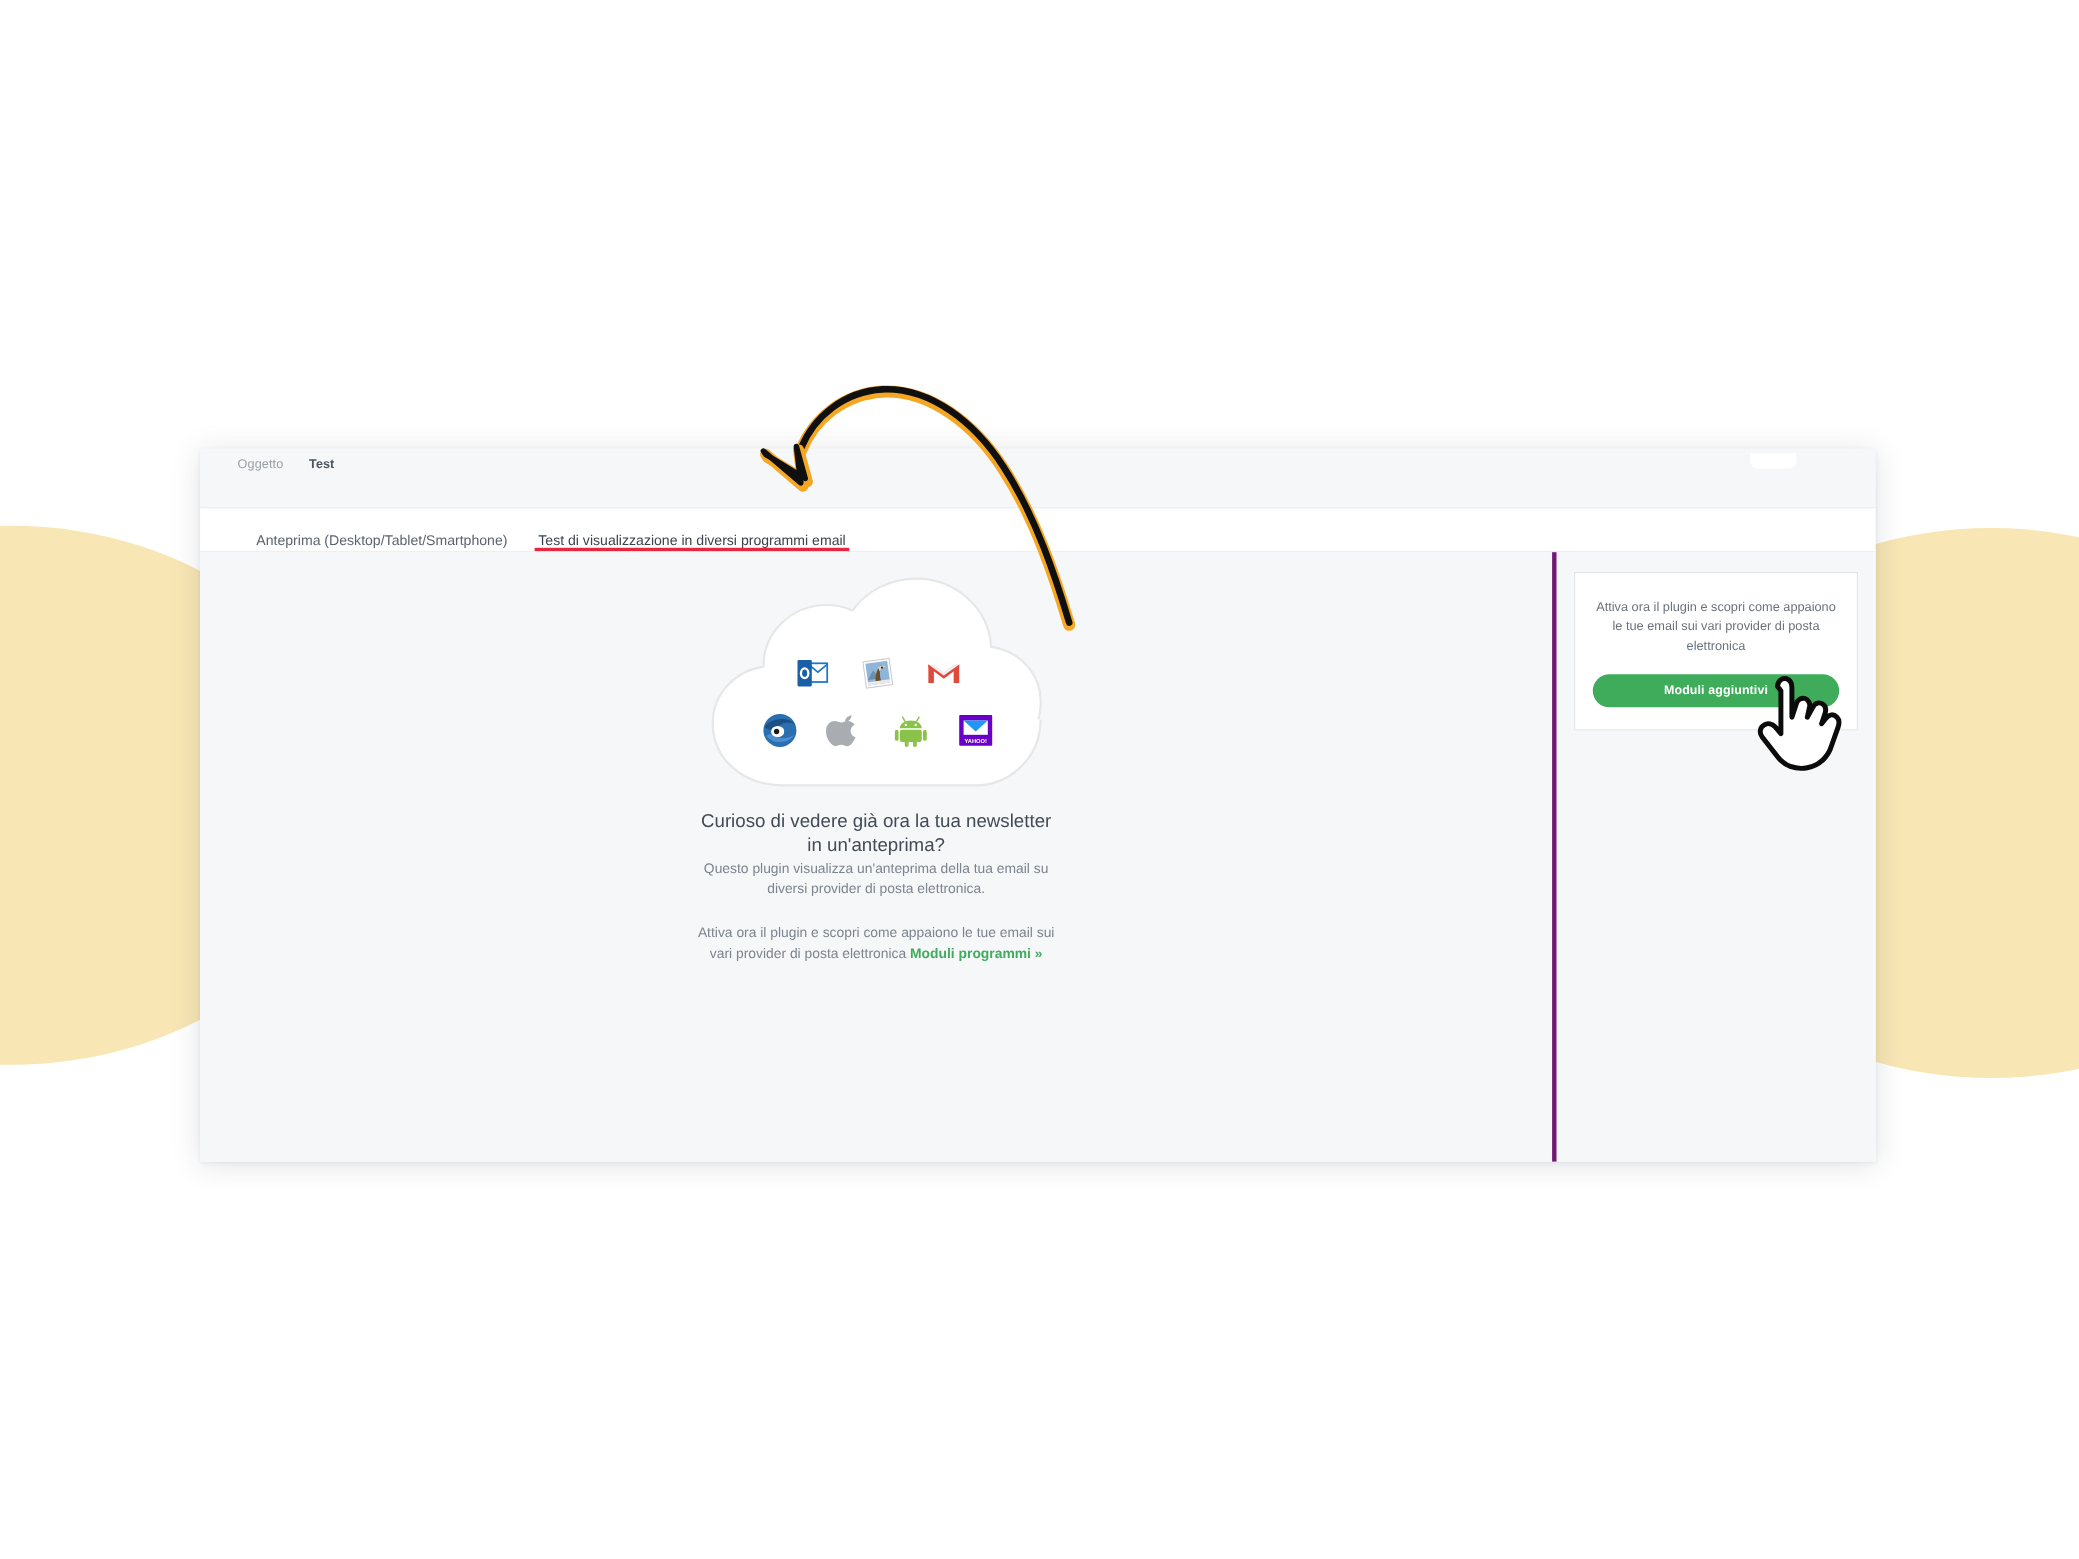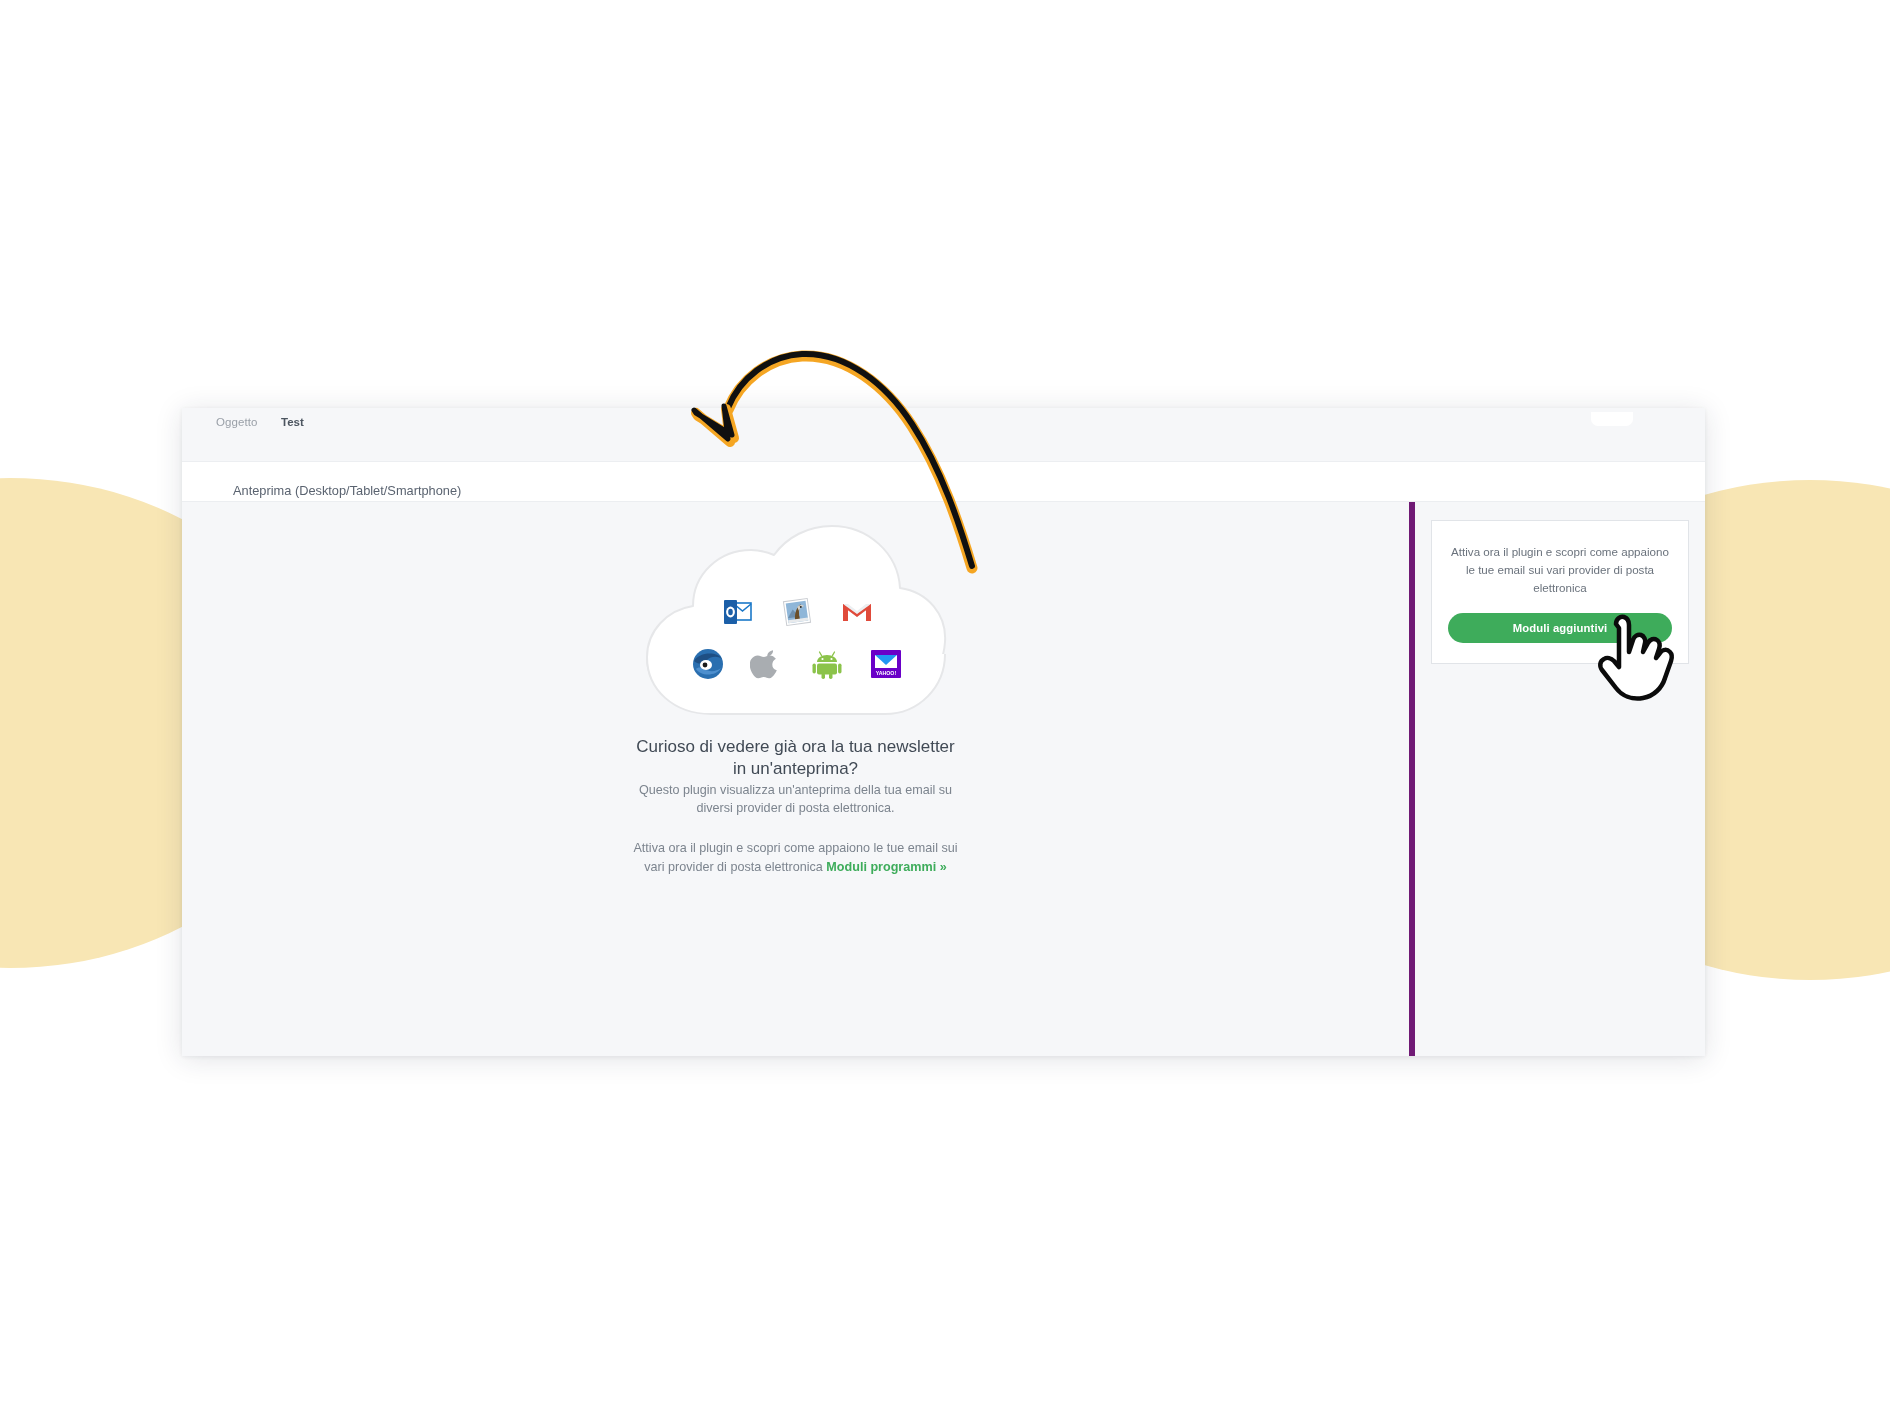--- a/index.html
+++ b/index.html
@@ -105,21 +105,21 @@
   
   #window-body {
     display: flex;
     height: calc(648px - 54px - 40px);
     background: #f6f7f9;
   }
   #main-pane {
     flex: 1;
     position: relative;
     background: #f6f7f9;
-    border-right: 6px solid #701a75;
+    border-right: 4px solid #701a75;
   }
   #side-pane {
     width: 290px;
     background: #f6f7f9;
     padding: 18px 16px 0 16px;
   }
 
   
   #promo-card {
     background: #ffffff;
@@ -244,20 +244,21 @@
     <div id="meta-header">
       <div class="meta-row">
         <span class="meta-label">Oggetto</span>
         <span class="meta-value">Test</span>
       </div>
       <div class="header-pill"></div>
     </div>
 
     <div id="tab-bar">
       <div class="tab">Anteprima (Desktop/Tablet/Smartphone)</div>
+      <div class="tab active">Test di visualizzazione in diversi programmi email</div>
     </div>
 
     <div id="window-body">
 
       <div id="main-pane">
         <div id="empty-state">
 
           <div id="cloud-wrap">
             <svg width="310" height="200" viewBox="0 0 310 200">
               <path d="M72 188 C 30 188 6 162 6 133 C 6 107 26 86 52 82 C 52 50 78 26 110 26 C 118 26 126 28 133 31 C 146 13 167 2 191 2 C 227 2 257 29 259 64 C 287 68 306 91 304 118 C 302 150 277 172 246 172 L 246 188 Z" fill="#ffffff" stroke="#e6e7e9" stroke-width="2" stroke-linejoin="round"></path>

